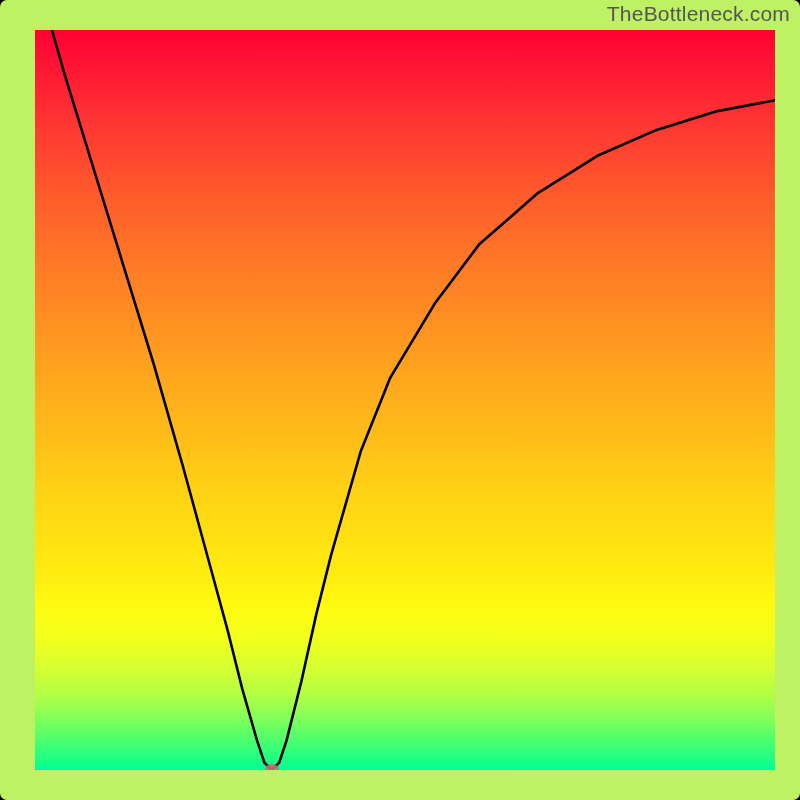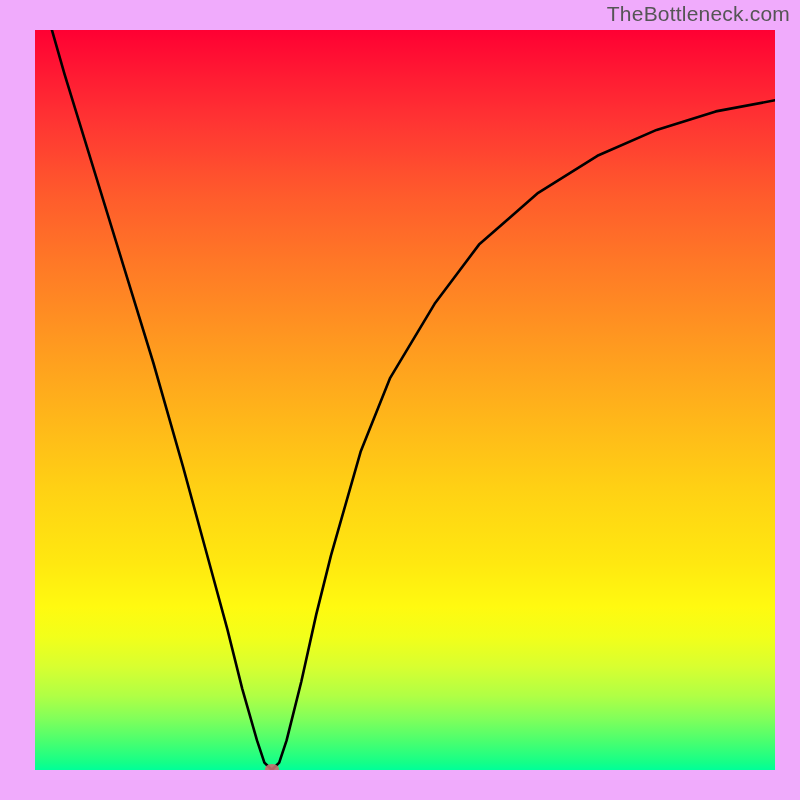--- a/index.html
+++ b/index.html
@@ -21,21 +21,22 @@
     right: 10px;
     z-index: 10;
     color: #555;
     font-size: 21px;
     font-weight: 500;
     letter-spacing: 0.2px;
   }
   .outer {
     position: absolute;
     inset: 0;
-    background: #f0abfc;
+    background: #bef264;
+    border-radius: 7px;
   }
   .plot-area {
     position: absolute;
     left: 35px;
     top: 30px;
     width: 740px;
     height: 740px;
     overflow: hidden;
   }
   .gradient-bg {

